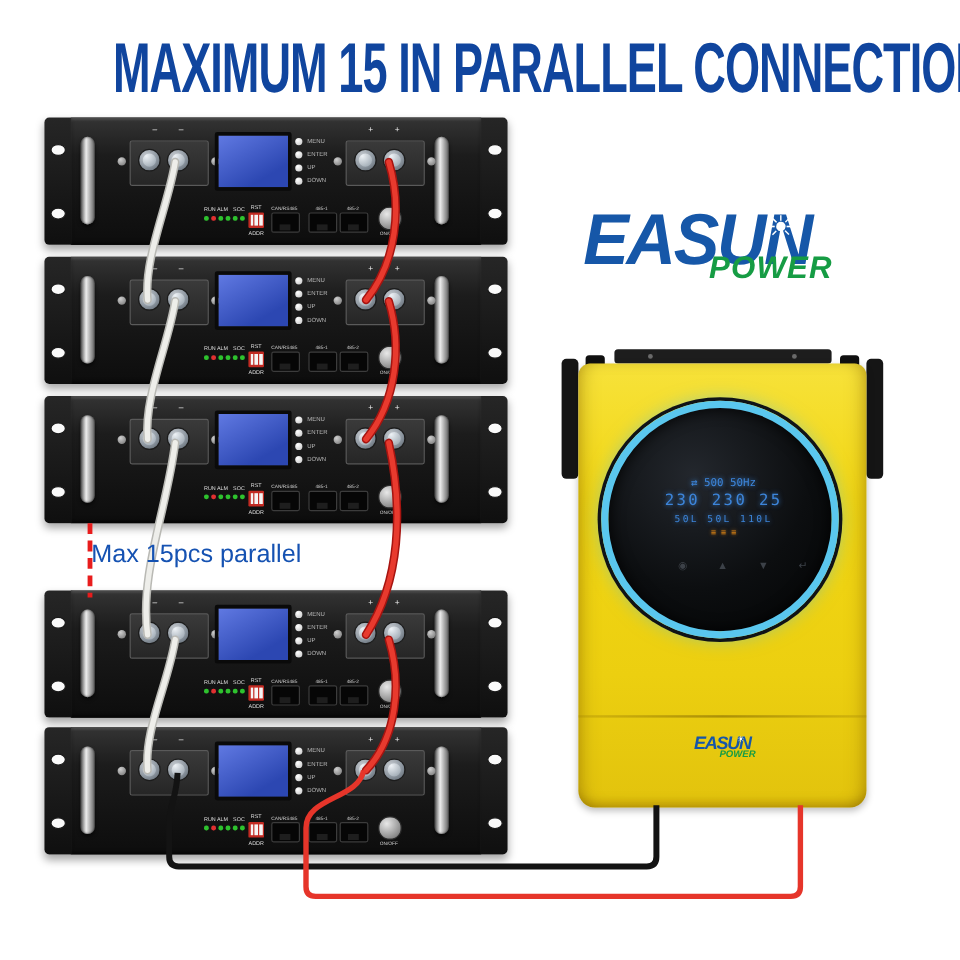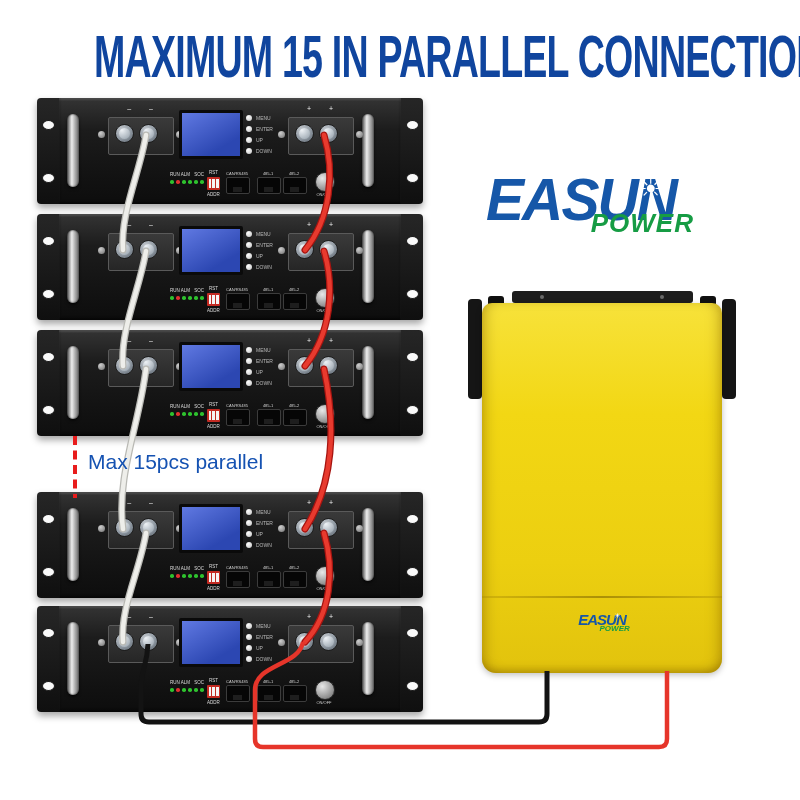--- a/index.html
+++ b/index.html
@@ -112,21 +112,21 @@
 
   
   .cables{position:absolute;left:0;top:0;z-index:5;pointer-events:none;}
   .wout{fill:none;stroke:#b9b9b4;stroke-width:7;stroke-linecap:round}
   .win{fill:none;stroke:#eeeeea;stroke-width:4.5;stroke-linecap:round}
   .rout{fill:none;stroke:#a61410;stroke-width:7;stroke-linecap:round}
   .rin{fill:none;stroke:#e83a2e;stroke-width:4.5;stroke-linecap:round}
   .blk{fill:none;stroke:#131313;stroke-width:5}
   .rb{fill:none;stroke:#e6352a;stroke-width:4.5}
   .dashline{stroke:#e81c1c;stroke-width:4;stroke-dasharray:9 5.5}
-  .note{position:absolute;left:88px;top:450px;font-size:21px;color:#1552b2;z-index:6;}
+  .note{position:absolute;left:76px;top:450px;font-size:21px;color:#1552b2;z-index:6;}
 </style>
 </head>
 <body>
 
 <div id="battery-stack">
     <div class="bat" style="top: 98px;">
     <div class="face"></div>
     <span class="hole h1"></span>
     <span class="hole h2"></span>
     <span class="hole h3"></span>
@@ -425,20 +425,34 @@
 <div class="inverter">
   <div class="inv-bar">
     <span class="screw s1"></span>
     <span class="screw s2"></span>
   </div>
   <div class="inv-cap capL"></div>
   <div class="inv-cap capR"></div>
   <div class="inv-nub nubL"></div>
   <div class="inv-nub nubR"></div>
   <div class="inv-body">
+    <div class="inv-ring">
+      <div class="inv-screen">
+        <div class="dr1">⇄ 500 50Hz</div>
+        <div class="dr2">230 230 25</div>
+        <div class="dr3">50L 50L 110L</div>
+        <div class="dr4">≡ ≡ ≡</div>
+      </div>
+      <div class="inv-touch">
+        <span>◉</span>
+        <span>▲</span>
+        <span>▼</span>
+        <span>↵</span>
+      </div>
+    </div>
     <div class="inv-seam"></div>
     <div class="inv-logo">
       <span class="slogo">
         <span class="lm">EASUN</span>
         <span class="lsun">☀</span>
         <span class="ls">POWER</span>
       </span>
     </div>
   </div>
 </div>

